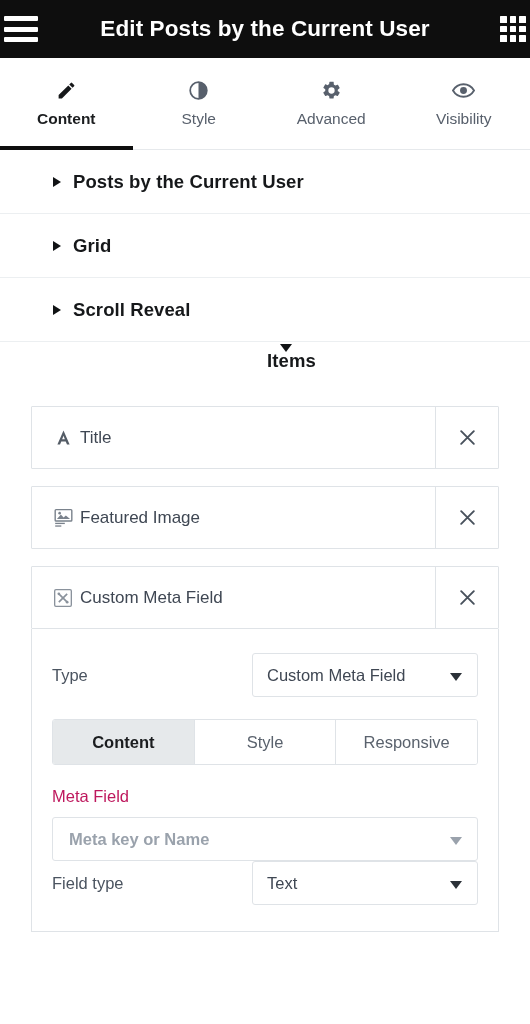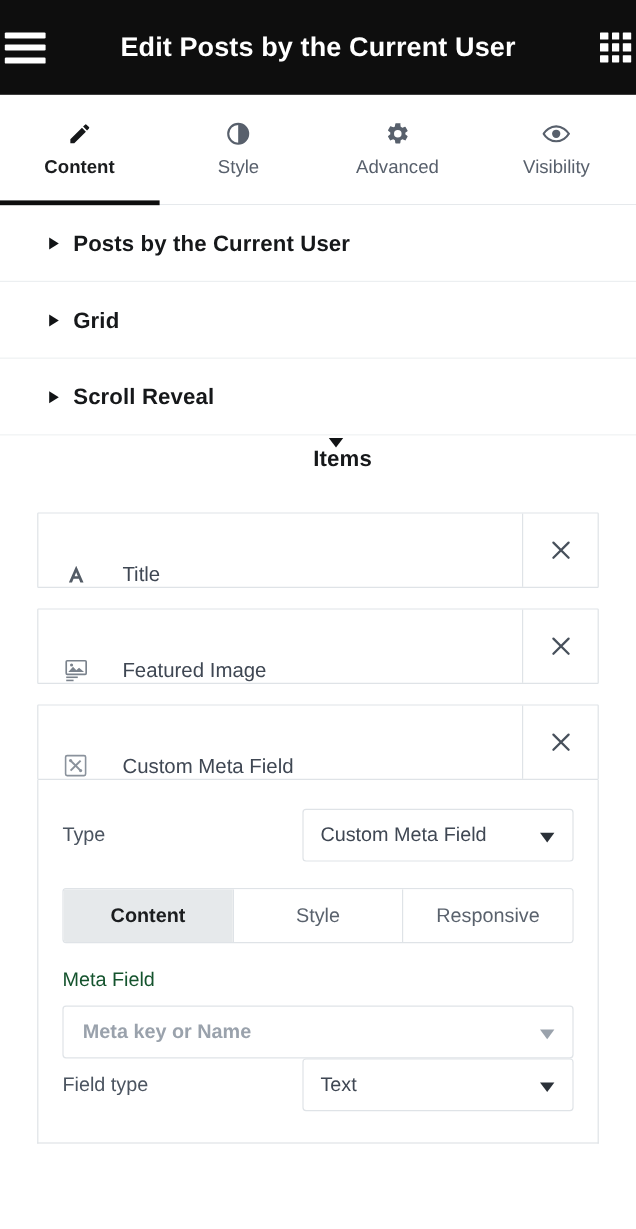--- a/index.html
+++ b/index.html
@@ -15,21 +15,21 @@
   .app {
     width: 530px;
     height: 1024px;
     position: relative;
     overflow: hidden;
     background: #ffffff;
   }
 
   
   .topbar {
-    height: 79px;
+    height: 58px;
     background: #0e0e0e;
     display: flex;
     align-items: center;
     padding: 0 4px;
     position: relative;
   }
   .hamburger {
     width: 34px; height: 26px;
     display: flex; flex-direction: column; justify-content: space-between;
     cursor: pointer;
@@ -94,21 +94,21 @@
     background: #0e0e0e;
   }
   .tab svg { display: block; }
   .tab .ico { height: 22px; display: flex; align-items: center; justify-content: center; }
 
   
   .section {
     height: 64px;
     display: flex;
     align-items: center;
-    padding-left: 41px;
+    padding-left: 53px;
     border-bottom: 1px solid #eceff1;
     cursor: pointer;
     background: #fff;
   }
   .section .caret {
     width: 0; height: 0;
     margin-right: 12px;
     flex: 0 0 auto;
   }
   .caret.closed {
@@ -144,22 +144,22 @@
     border: 1px solid #dfe3e7;
     background: #ffffff;
     height: 63px;
     margin-bottom: 17px;
     border-radius: 1px;
   }
   .item-row.attached { margin-bottom: 0; border-bottom: 1px solid #dfe3e7; }
   .item-main {
     flex: 1 1 auto;
     display: flex;
-    align-items: flex-end;
-    gap: 28px;
+    align-items: center;
+    gap: 6px;
     padding-left: 20px;
     cursor: pointer;
     min-width: 0;
   }
   .item-icon {
     width: 22px; height: 22px;
     display: flex; align-items: center; justify-content: center;
     flex: 0 0 auto;
     color: #545c66;
   }
@@ -247,21 +247,21 @@
     border-left: 1px solid #dfe3e7;
   }
   .seg:first-child { border-left: none; }
   .seg.active {
     background: #e6e9eb;
     color: #1b1d1f;
     font-weight: 700;
   }
   .stack-label {
     font-size: 16.5px;
-    color: #14532d;
+    color: #be185d;
     margin-top: 22px;
     margin-bottom: 11px;
   }
 </style>
 </head>
 <body>
 
 <div class="app">
 
   <div class="topbar">

